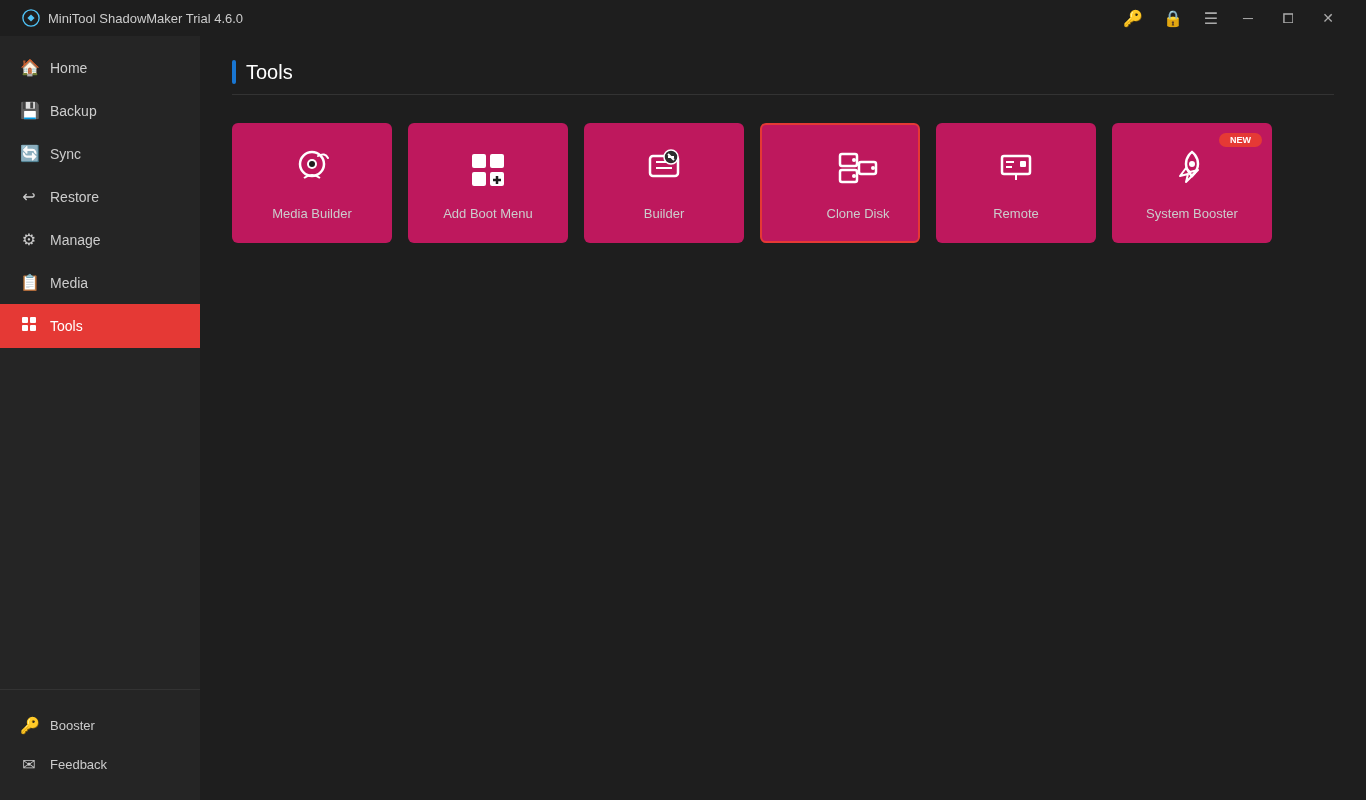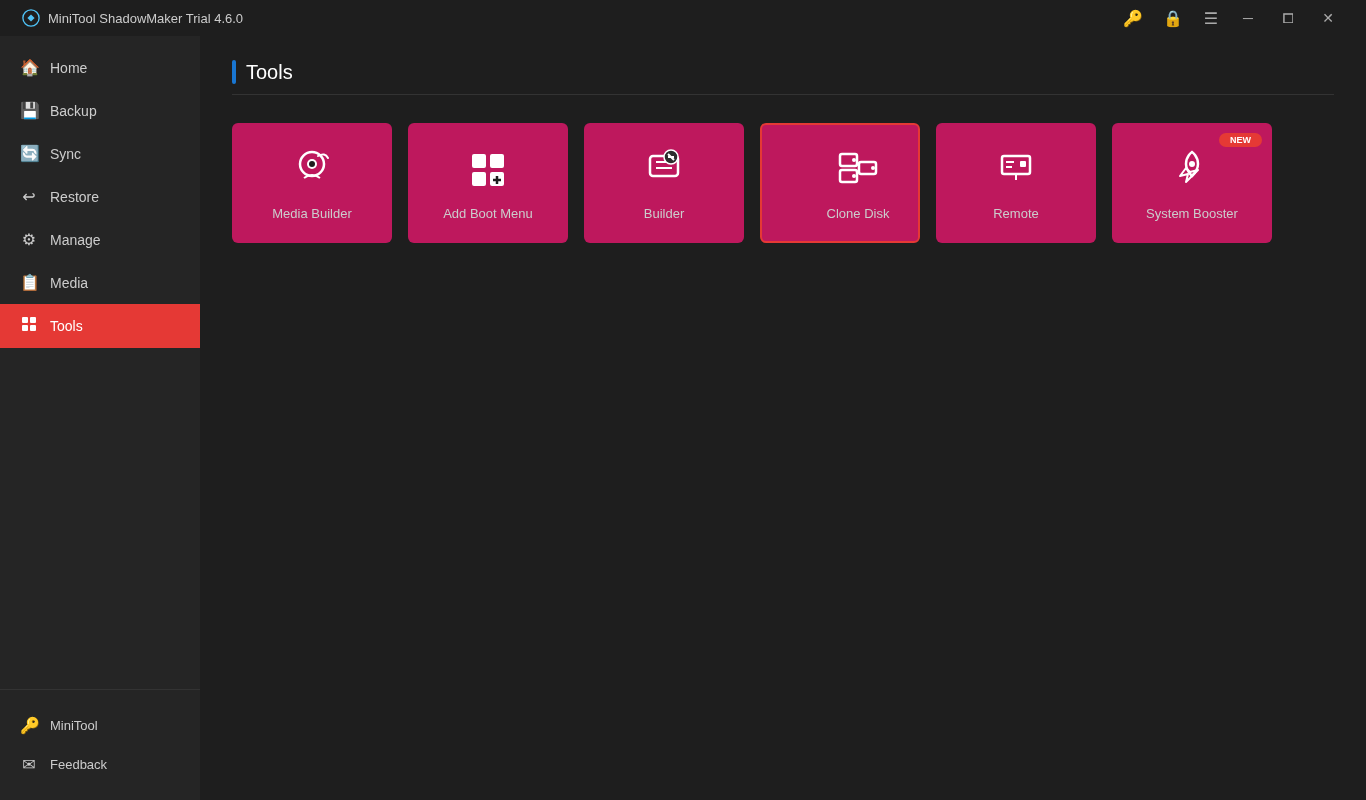--- a/index.html
+++ b/index.html
@@ -239,21 +239,21 @@
             <rect x="9" y="9" width="6" height="6" rx="1"></rect>
           </svg>
         </span>
         <span>Tools</span>
       </div>
 
     </div>
     <div class="sidebar-bottom">
       <div class="sidebar-item">
         <span class="si-icon">🔑</span>
-        <span>MiniTool</span>
+        <span>Booster</span>
       </div>
       <div class="sidebar-item">
         <span class="si-icon">✉</span>
         <span>Feedback</span>
       </div>
     </div>
   </div>
 
   <div class="content">
 

